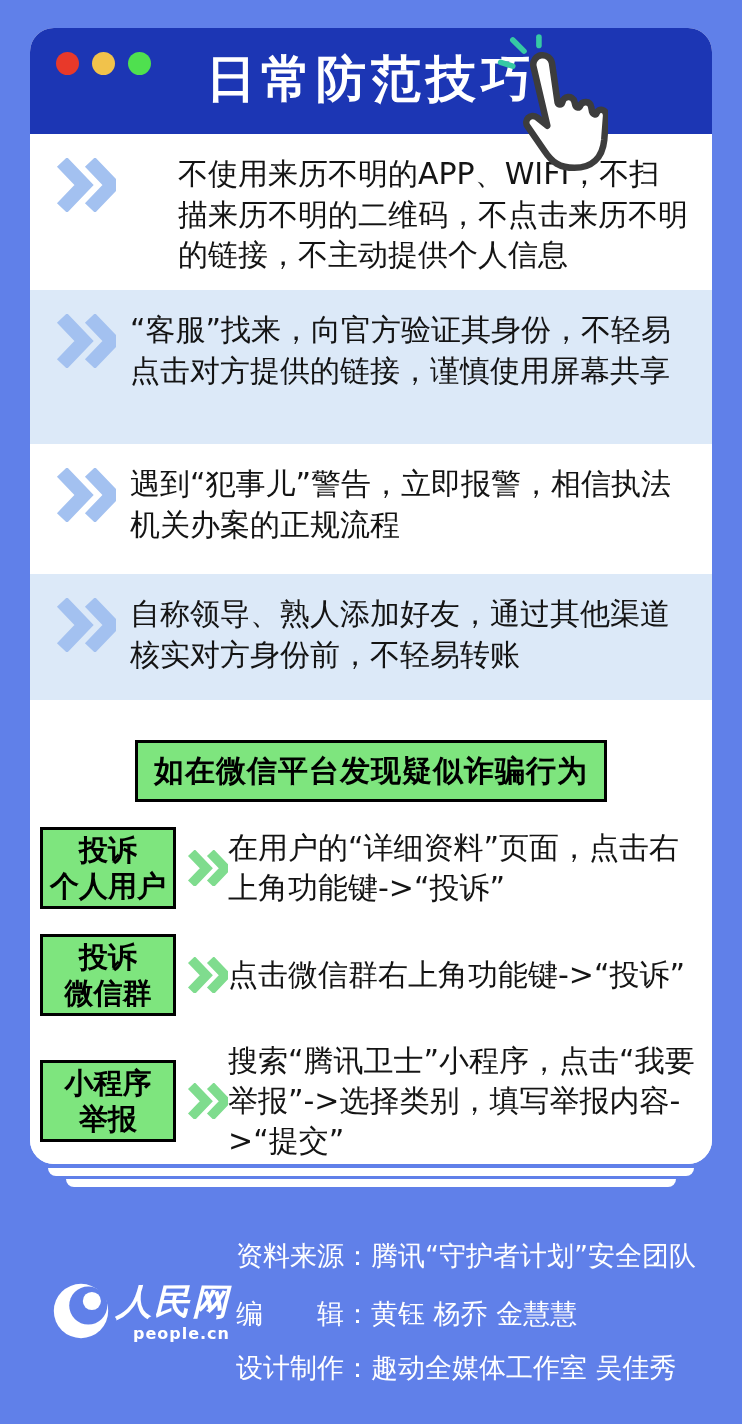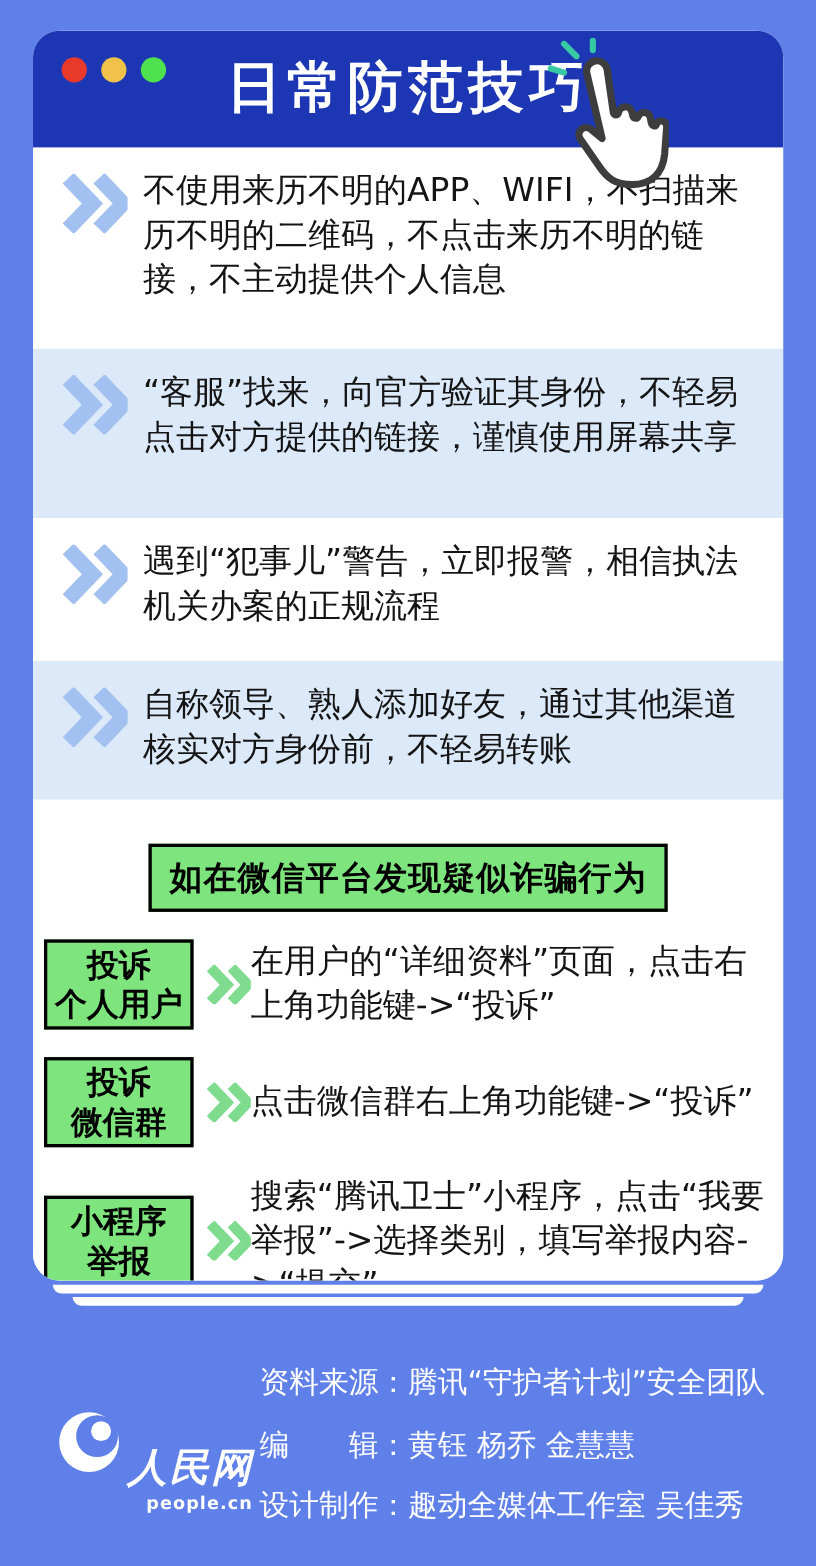--- a/index.html
+++ b/index.html
@@ -24,21 +24,21 @@
   .dot.red{background:#e8392a;}
   .dot.yellow{background:#f1c24b;}
   .dot.green{background:#4fe04f;}
   .title{
     color:#ffffff;font-size:50px;font-weight:900;letter-spacing:5px;
     margin-top:-4px;text-align:center;
   }
   .hand{position:absolute;left:466px;top:6px;width:112px;height:150px;z-index:6;}
   
   .tip{display:flex;align-items:flex-start;padding:20px 24px 0 24px;box-sizing:border-box;}
-  .tip-1{height:183px;background:#ffffff;}
+  .tip-1{height:156px;background:#ffffff;gap:48px;}
   .tip-2{height:154px;background:#dcE9f8;background:#dce9f8;}
   .tip-3{height:130px;background:#ffffff;}
   .tip-4{height:126px;background:#dce9f8;}
   .tip .chev{flex:0 0 62px;margin-top:4px;}
   .tip .txt{
     flex:1;margin-left:14px;font-size:30px;line-height:1.35;
     color:#141414;font-weight:500;
   }
   
   .wx{height:466px;background:#ffffff;padding-top:40px;box-sizing:border-box;}
@@ -59,21 +59,21 @@
   .wx-text{flex:1;font-size:30px;line-height:1.33;color:#141414;font-weight:500;}
   
   .strip{position:absolute;background:#ffffff;}
   .strip-1{left:48px;top:1168px;width:646px;height:8px;border-radius:0 0 12px 12px;}
   .strip-2{left:66px;top:1179px;width:610px;height:8px;border-radius:0 0 14px 14px;}
   
   .footer-source{position:absolute;left:236px;top:1238px;color:#fff;font-size:27px;font-weight:500;}
   .footer-editor{position:absolute;left:236px;top:1296px;color:#fff;font-size:27px;font-weight:500;white-space:pre;}
   .footer-design{position:absolute;left:236px;top:1350px;color:#ffffff;font-size:27px;font-weight:500;}
   .logo{position:absolute;left:52px;top:1282px;display:flex;align-items:flex-start;}
-  .logo-textcol{margin-left:6px;display:flex;flex-direction:column;align-items:flex-end;margin-top:33px;}
+  .logo-textcol{margin-left:6px;display:flex;flex-direction:column;align-items:flex-end;}
   .logo-name{color:#fff;font-size:36px;font-weight:900;font-style:italic;letter-spacing:2px;line-height:1.1;}
   .logo-domain{color:#fff;font-size:16px;font-weight:700;letter-spacing:1px;margin-top:2px;}
   .weibo{
     position:absolute;left:0;right:0;top:1456px;
     display:flex;align-items:flex-start;justify-content:center;gap:8px;
     color:#fff;font-size:26px;font-weight:500;
   }
 </style>
 </head>
 <body>

